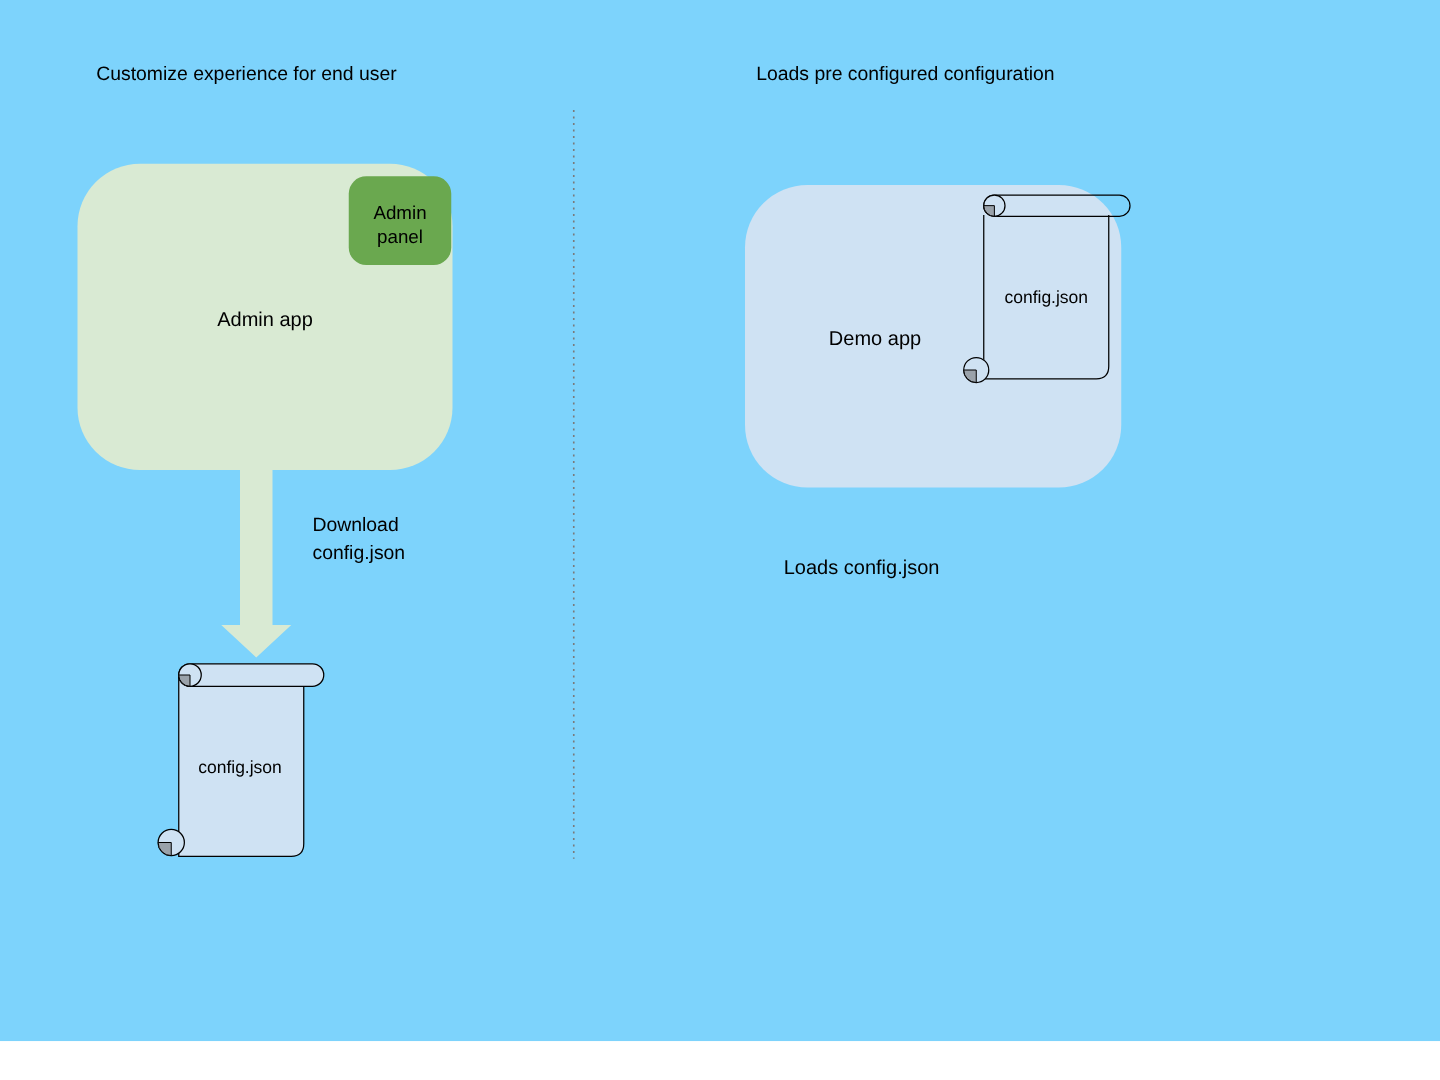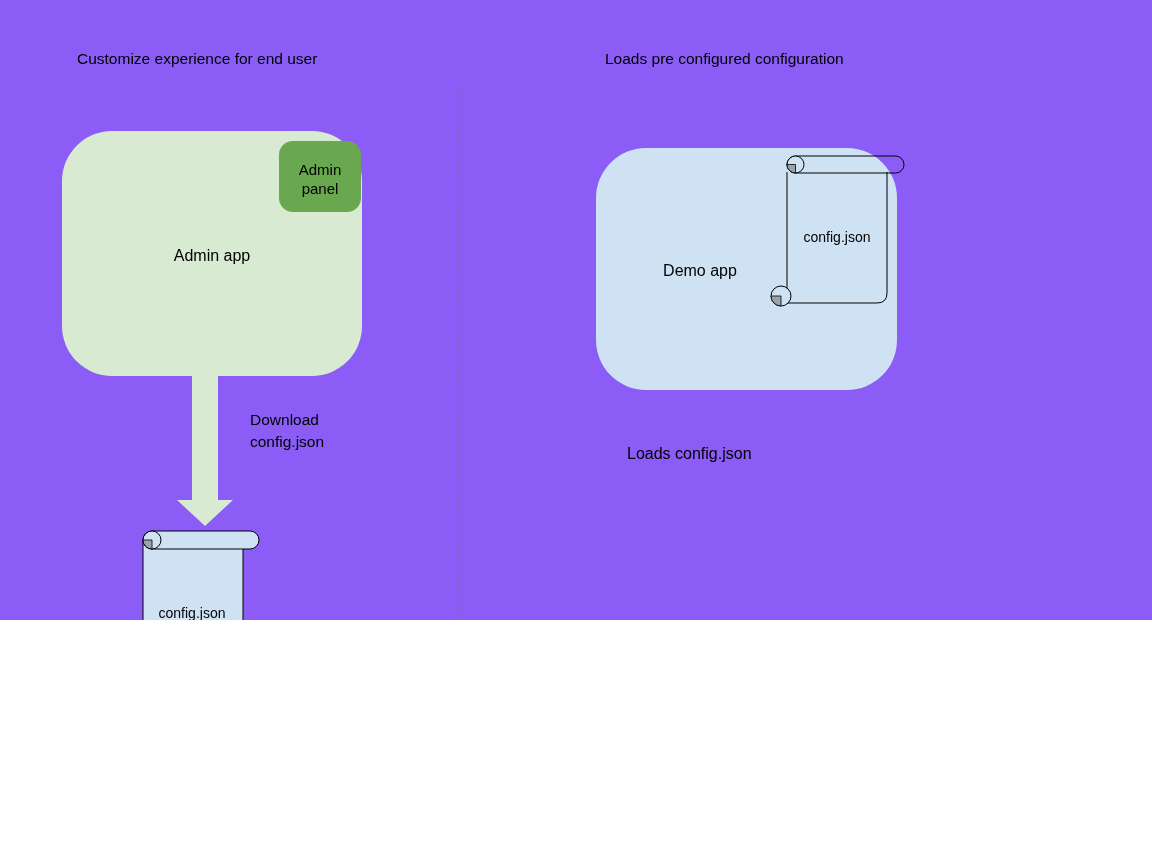--- a/index.html
+++ b/index.html
@@ -1,16 +1,16 @@
 <!DOCTYPE html>
 <html><head>
 <meta charset="utf-8">
 <style>
   html,body{margin:0;padding:0;background:#ffffff;}
-  .stage{position:relative;width:1152px;height:620px;background:#8b5cf6;overflow:hidden;
+  .stage{position:relative;width:1152px;height:833px;background:#7dd3fc;overflow:hidden;
          font-family:"Liberation Sans", sans-serif;}
   svg text{font-family:"Liberation Sans", sans-serif;fill:#000000;}
   .title-text{font-size:15.5px;}
   .app-label{font-size:16px;}
   .panel-label{font-size:15px;}
   .scroll-label{font-size:14px;}
   .caption-text{font-size:16px;}
   .outline{stroke:#000000;stroke-width:1;}
 </style>
 </head>

